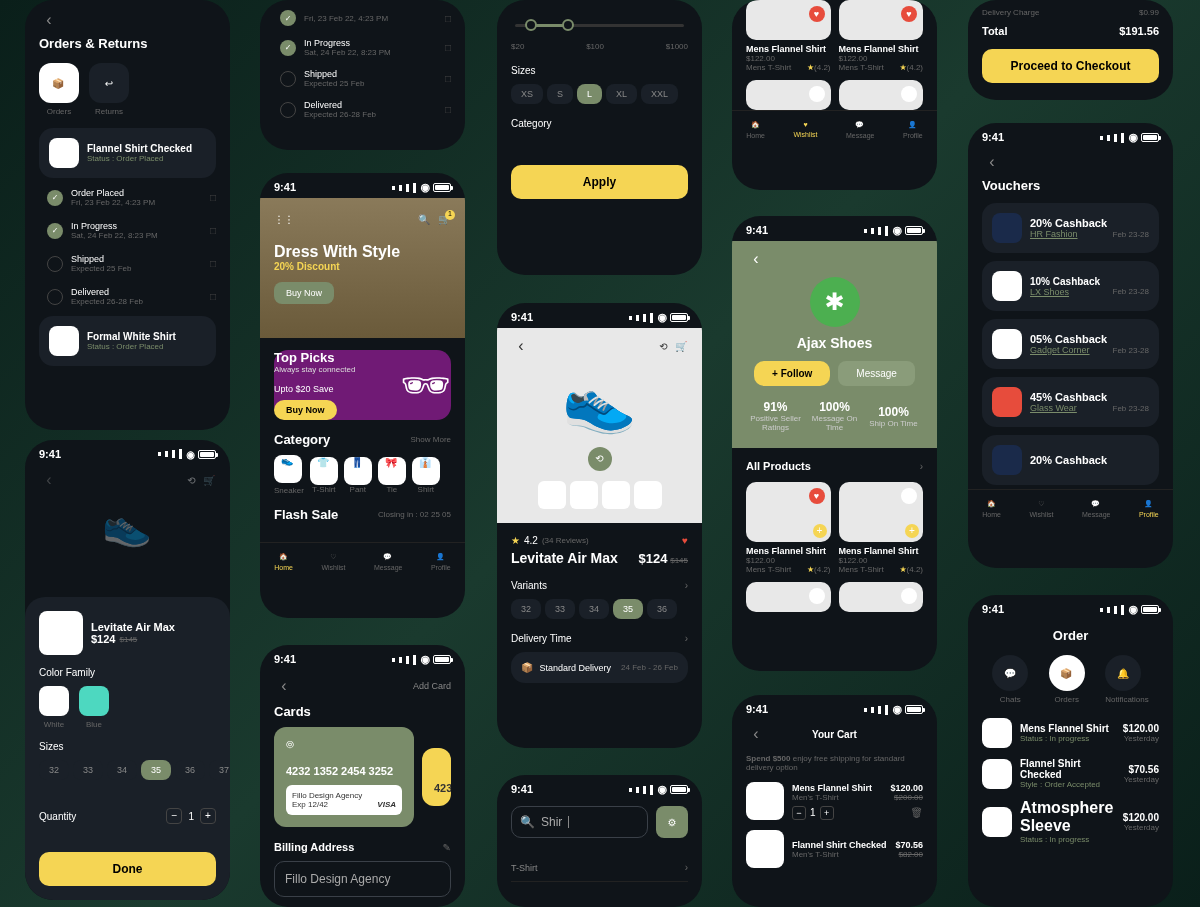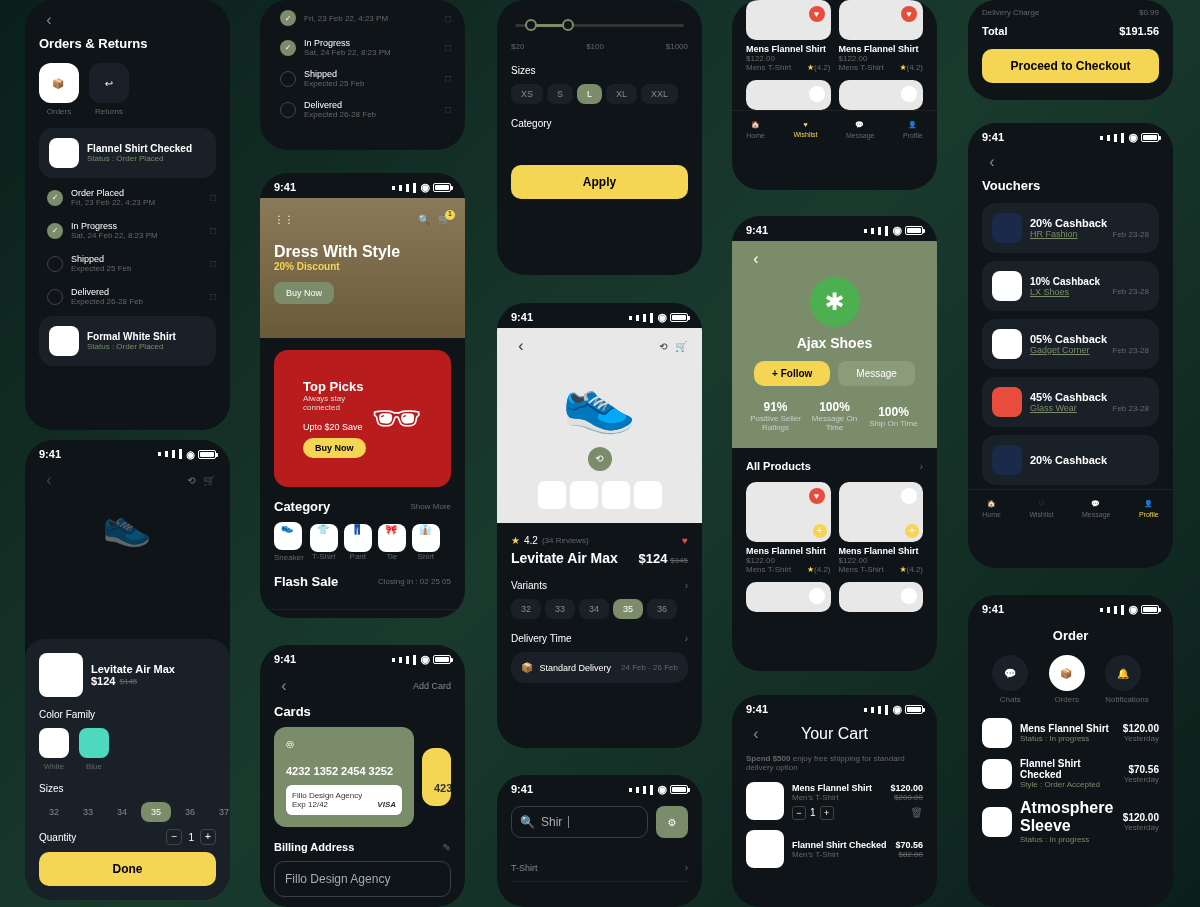--- a/index.html
+++ b/index.html
@@ -154,21 +154,21 @@
   </div>
   <div style="font-size:10px;margin:12px 0 8px">Sizes</div>
   <div class="flex gap4">
     <div class="pill">32</div>
     <div class="pill">33</div>
     <div class="pill">34</div>
     <div class="pill active">35</div>
     <div class="pill">36</div>
     <div class="pill">37</div>
   </div>
-  <div class="flex between" style="margin:7px 0">
+  <div class="flex between" style="margin:28px 0">
     <div style="font-size:10px">Quantity</div>
     <div class="flex gap6">
           <span style="border:1px solid #444;width:16px;height:16px;border-radius:4px;text-align:center;line-height:14px">−</span>
           <span>1</span>
           <span style="border:1px solid #444;width:16px;height:16px;border-radius:4px;text-align:center;line-height:14px">+</span>
         </div>
   </div>
   <div class="yellow-btn">Done</div>
 </div>
 </div>
@@ -227,21 +227,21 @@
         <div class="flex gap8">
           <span>🔍</span>
           <span style="position:relative">🛒<span style="position:absolute;top:-4px;right:-4px;background:#f5d554;color:#000;width:10px;height:10px;border-radius:50%;font-size:7px;text-align:center">1</span></span>
         </div>
       </div>
   <div style="font-size:16px;font-weight:700;margin-top:18px">Dress With Style</div>
   <div style="color:#f5d554;font-size:10px;font-weight:600">20% Discount</div>
   <div style="background:#7a8c6a;display:inline-block;padding:6px 12px;border-radius:8px;font-size:9px;margin-top:10px">Buy Now</div>
 </div>
 <div style="padding:12px 14px">
-  <div class="card flex between" style="background:#b91c1c;padding:29px">
+  <div class="card flex between" style="background:#701a75;padding:0">
     <div>
       <div style="font-size:13px;font-weight:700">Top Picks</div>
       <div class="tiny" style="color:#ddd">Always stay connected</div>
       <div style="font-size:9px;margin-top:10px">Upto $20 Save</div>
       <div class="yellow-btn" style="display:inline-block;padding:5px 12px;margin-top:6px;font-size:9px">Buy Now</div>
     </div>
     <div style="font-size:40px">🕶</div>
   </div>
   <div class="flex between" style="margin:12px 0 8px">
         <div class="title">Category</div>
@@ -607,21 +607,21 @@
         <span class="bar b2"></span>
         <span class="bar b3"></span>
         <span class="bar b4"></span> 
         <span>◉</span> 
         <div class="battery"></div>
       </div>
     </div>
 <div style="padding:4px 14px">
   <div class="flex" style="position:relative">
         <div class="back-btn">‹</div>
-        <div style="font-size:16px;font-weight:400;position:absolute;left:50%;transform:translateX(-50%)">Your Cart</div>
+        <div style="font-size:10px;font-weight:700;position:absolute;left:50%;transform:translateX(-50%)">Your Cart</div>
       </div>
   <div class="tiny" style="margin:10px 0"><b>Spend $500</b><span> enjoy free shipping for standard delivery option</span></div>
   <div class="flex gap8" style="margin-bottom:10px">
     <div class="white-box" style="width:38px;height:38px"></div>
     <div style="flex:1">
       <div class="flex between">
             <span style="font-size:9px;font-weight:600">Mens Flannel Shirt</span>
             <span style="font-size:9px;font-weight:600">$120.00</span>
           </div>
       <div class="flex between">

